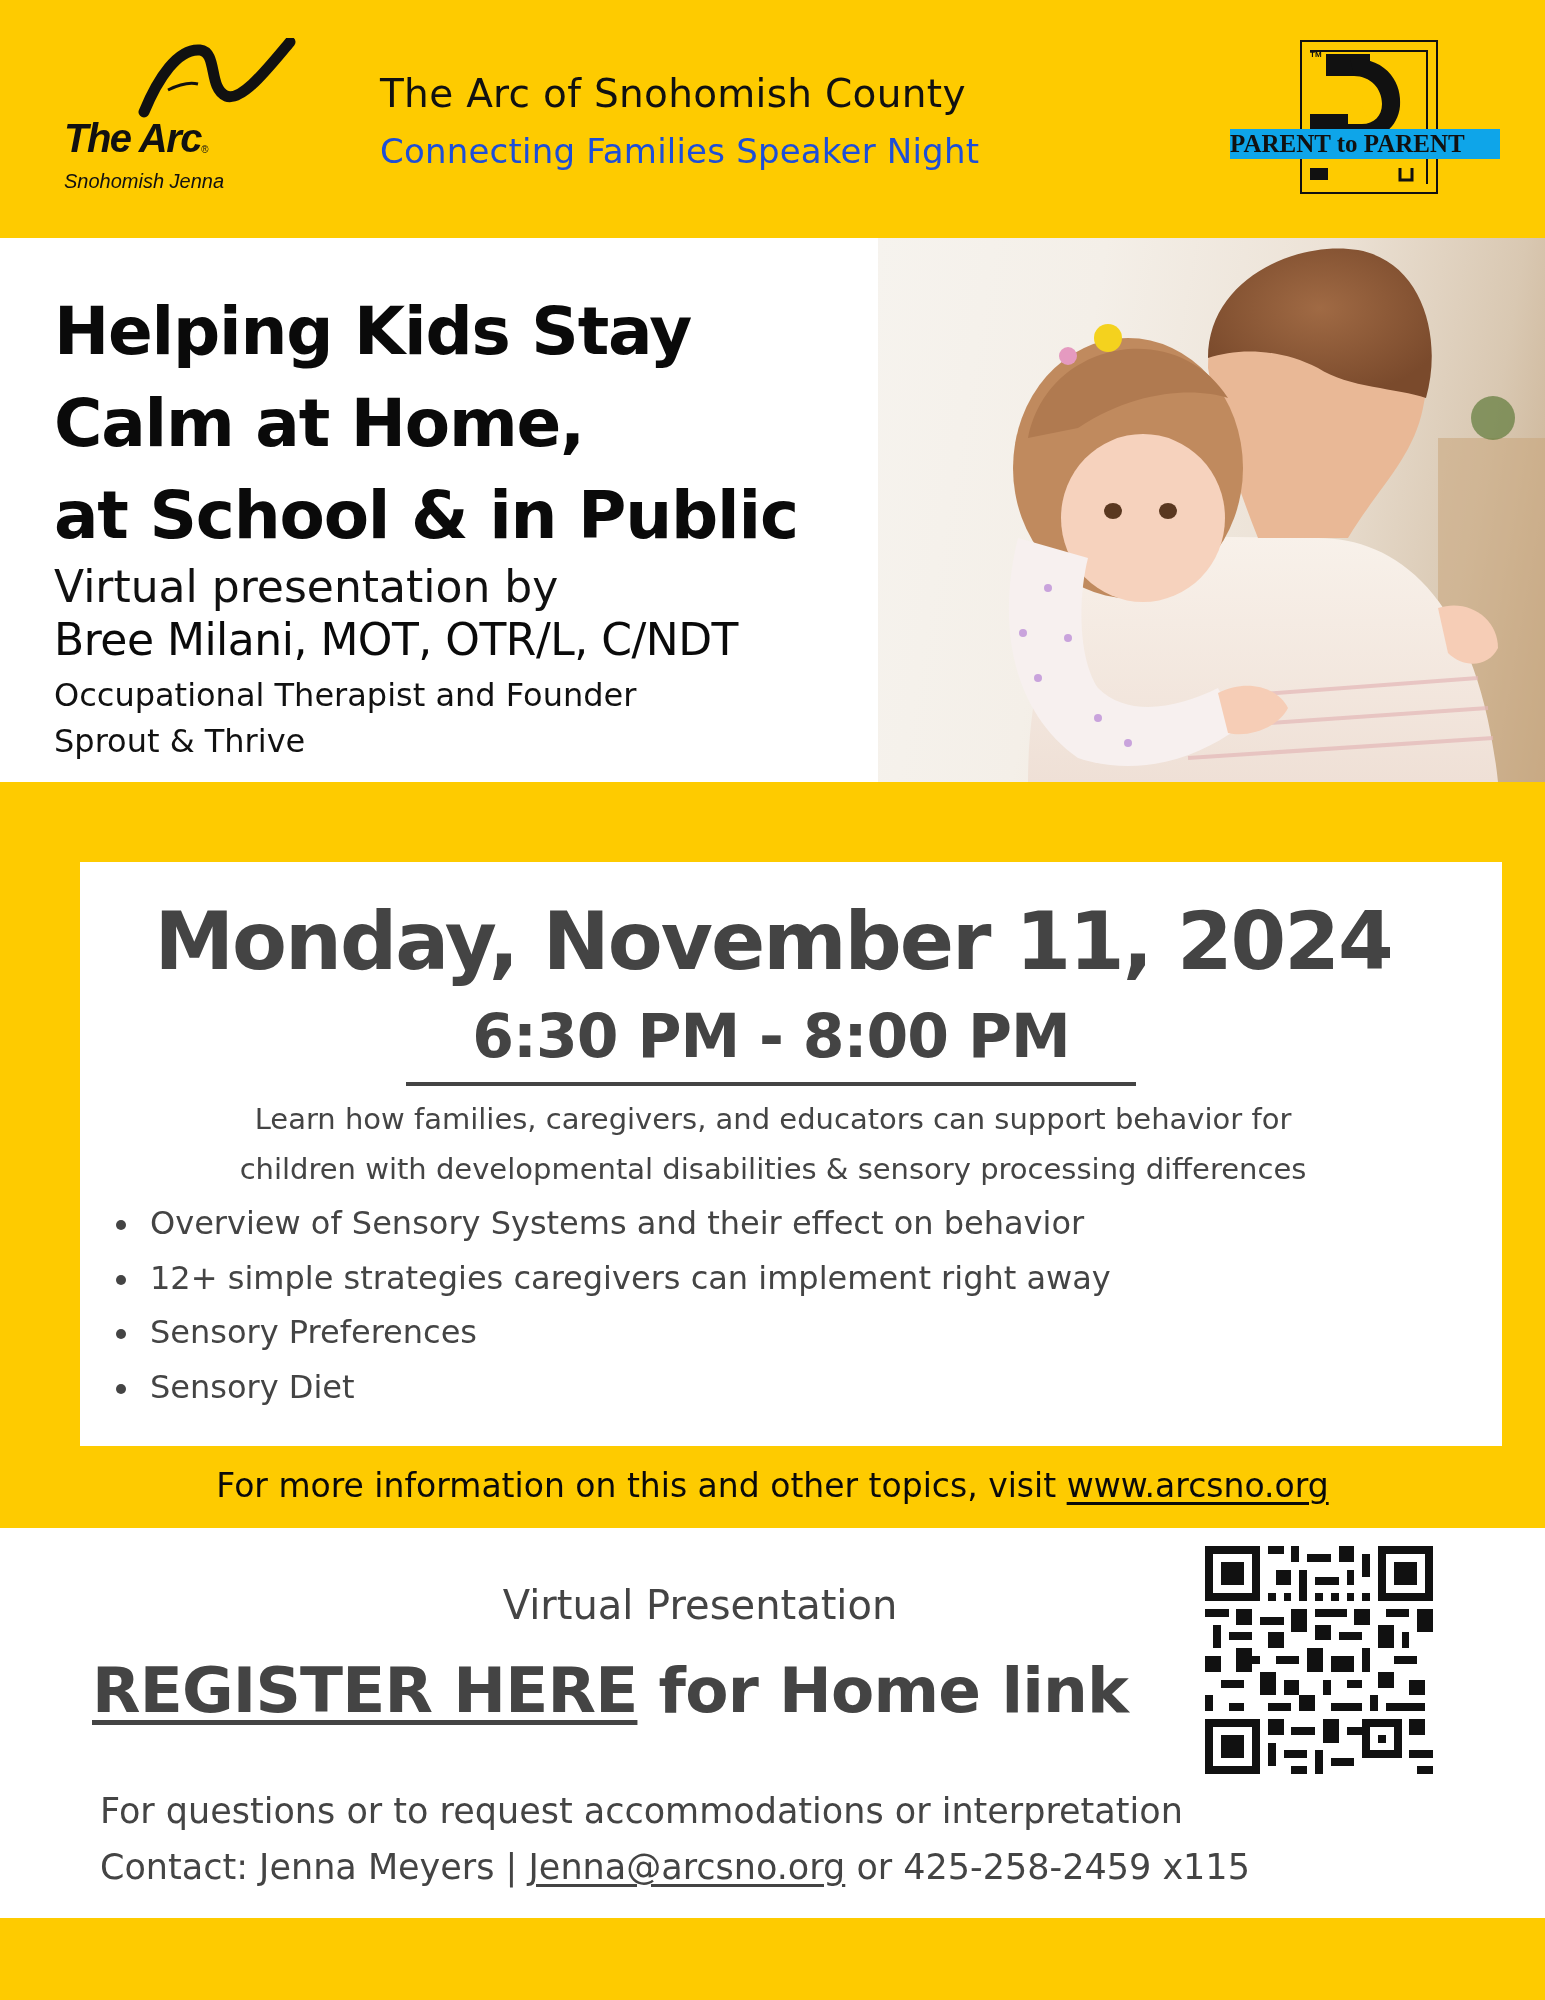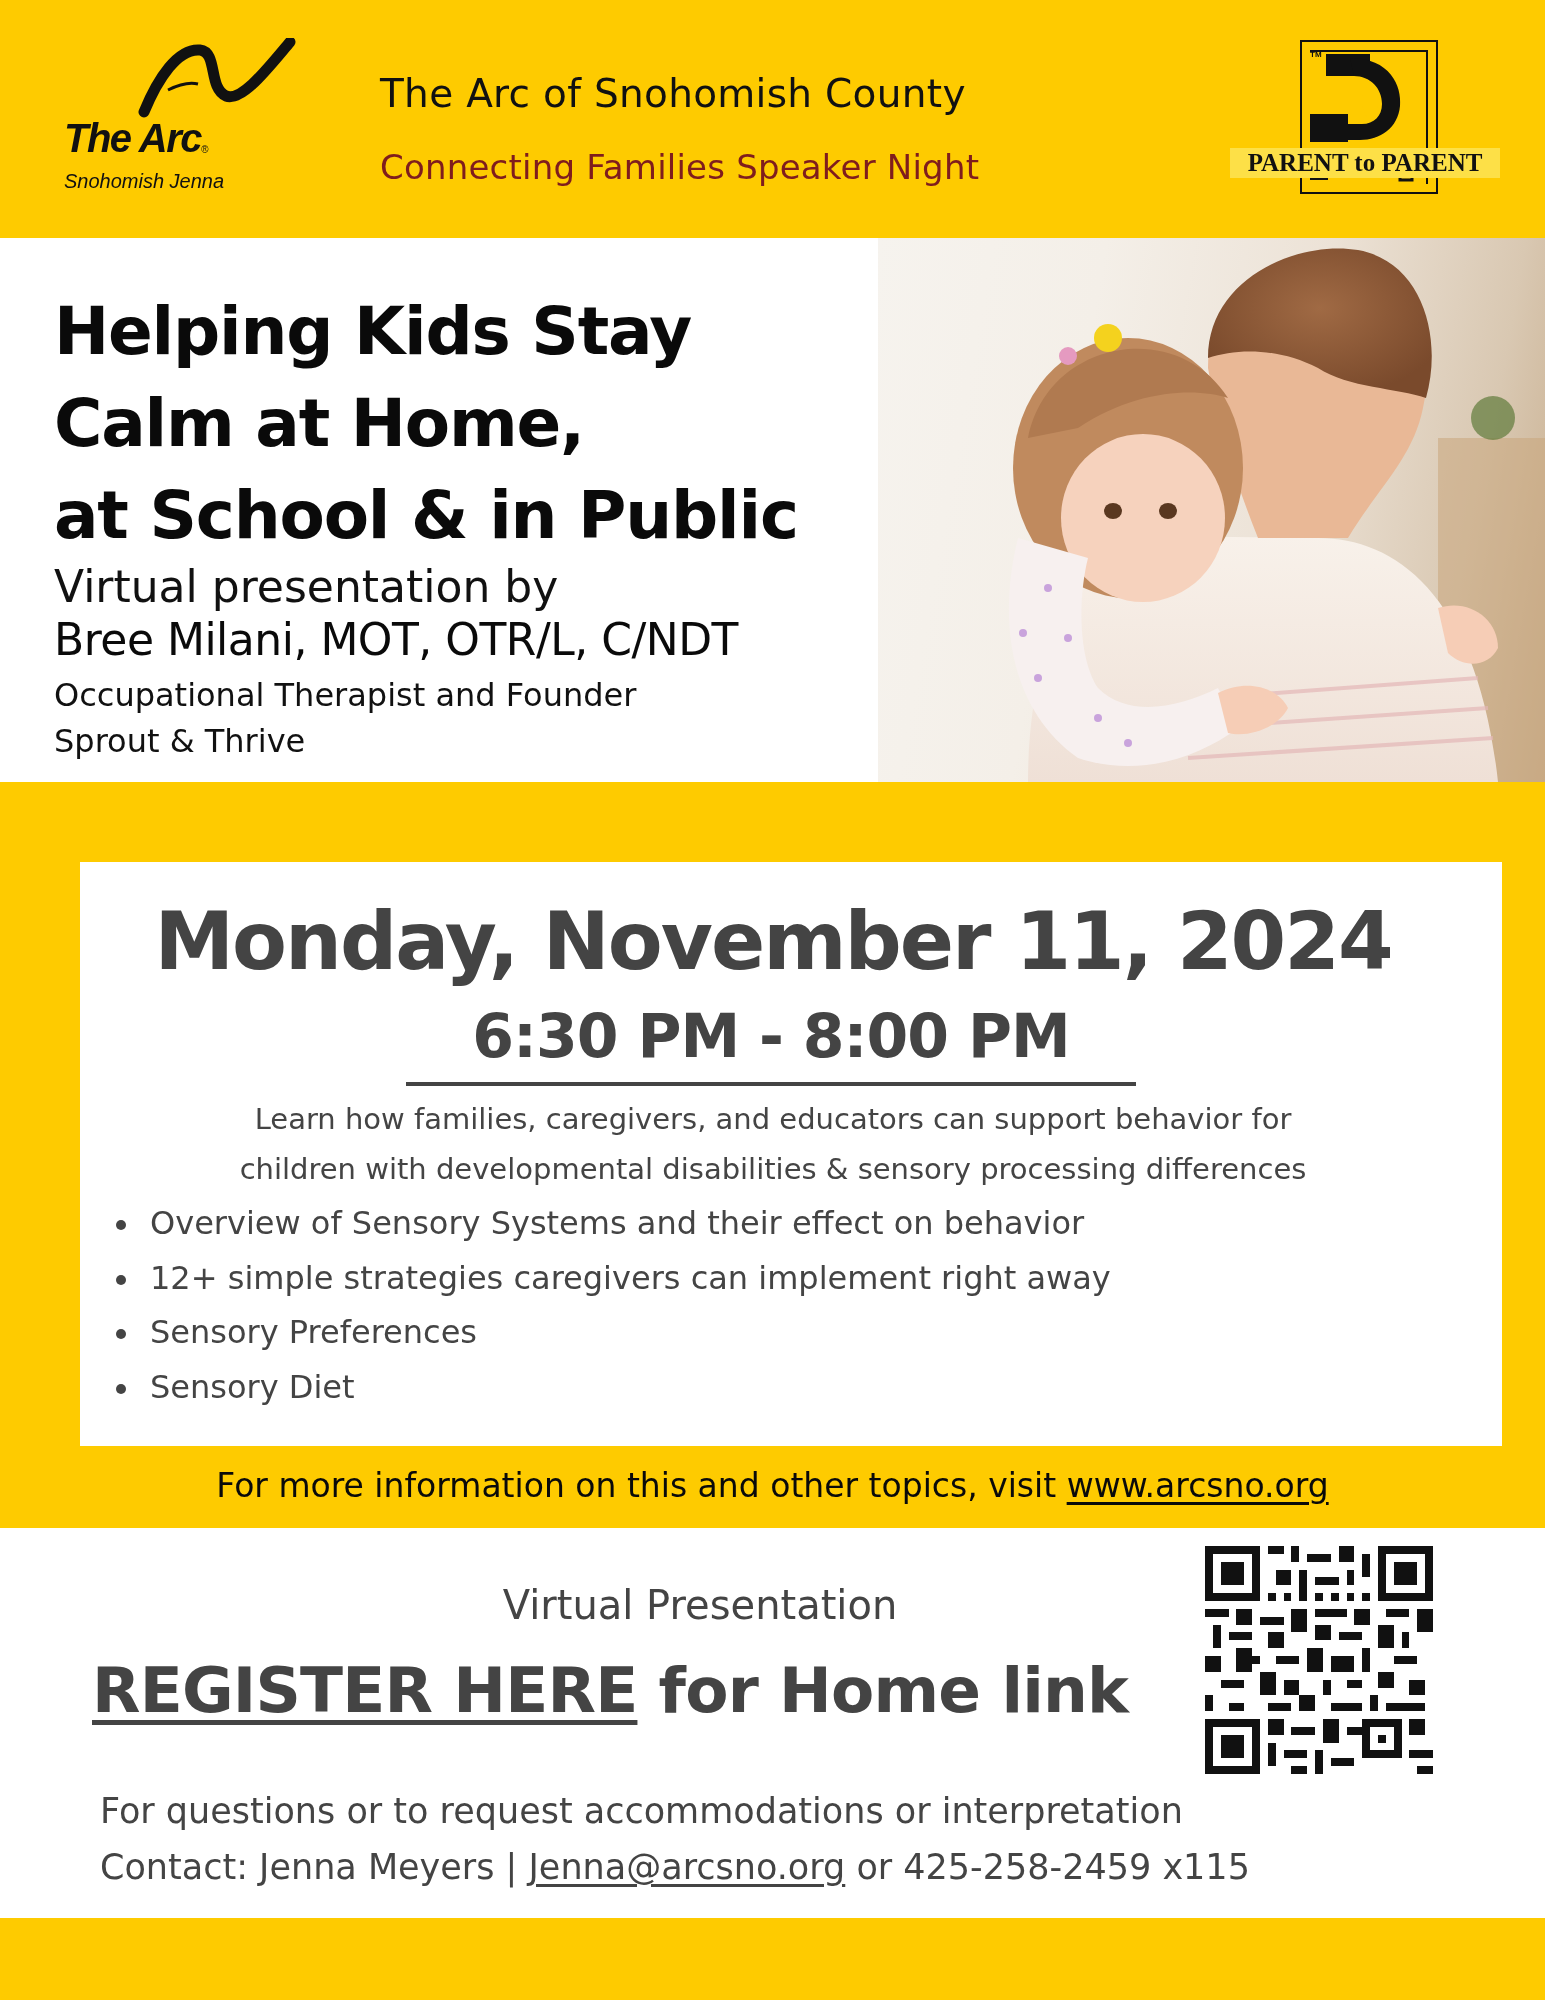--- a/index.html
+++ b/index.html
@@ -10,26 +10,26 @@
 
   
   #header { position: absolute; left: 0; top: 0; width: 1545px; height: 238px; }
   #arc-logo { position: absolute; left: 58px; top: 38px; width: 260px; height: 170px; }
   #arc-logo svg { position: absolute; left: 80px; top: 0; }
   #arc-logo .brand { position: absolute; left: 6px; top: 78px; font-family: "Liberation Sans", sans-serif; font-style: italic; font-weight: bold; font-size: 40px; letter-spacing: -1.5px; color: #111; }
   #arc-logo .brand sup { font-size: 10px; font-weight: normal; vertical-align: top; position: relative; top: 28px; }
   #arc-logo .sub { position: absolute; left: 6px; top: 132px; font-family: "Liberation Sans", sans-serif; font-style: italic; font-size: 20px; color: #111; }
   #header-titles { position: absolute; left: 380px; top: 68px; width: 780px; text-align: left; }
   #header-titles .org { font-family: "DejaVu Sans", sans-serif; font-size: 39px; font-weight: 500; color: #111; line-height: 52px; letter-spacing: 0.3px; }
-  #header-titles .series { font-family: "DejaVu Sans", sans-serif; font-size: 34px; color: #7f1d1d; line-height: 50px; margin-top: 22px; letter-spacing: 0.2px; }
+  #header-titles .series { font-family: "DejaVu Sans", sans-serif; font-size: 34px; color: #1d4ed8; line-height: 50px; margin-top: 6px; letter-spacing: 0.2px; }
   #p2p-logo { position: absolute; left: 1230px; top: 36px; width: 270px; height: 160px; }
   #p2p-logo .frame { position: absolute; left: 70px; top: 4px; width: 138px; height: 154px; border: 2px solid #111; }
   #p2p-logo .frame2 { position: absolute; left: 80px; top: 14px; width: 118px; height: 134px; border-right: 2px solid #111; border-top: 2px solid #111; }
   #p2p-logo .tm { position: absolute; left: 80px; top: 14px; font-size: 8px; font-family: "Liberation Sans", sans-serif; font-weight: bold; }
-  #p2p-logo .name { position: absolute; left: 0; top: 112px; width: 270px; text-align: center; font-family: "Liberation Serif", serif; font-weight: bold; font-size: 25px; color: #111; background: #fde047; line-height: 30px; }
+  #p2p-logo .name { position: absolute; left: 0; top: 93px; width: 270px; font-family: "Liberation Serif", serif; font-weight: bold; font-size: 25px; color: #111; background: #0ea5e9; line-height: 30px; }
 
   
   #hero { position: absolute; left: 0; top: 238px; width: 1545px; height: 544px; background: #fff; border-radius: 30px; }
   #hero-text { position: absolute; left: 54px; top: 48px; width: 820px; }
   #hero-title { font-family: "DejaVu Sans", sans-serif; font-weight: bold; font-size: 66px; line-height: 92px; color: #0a0a0a; letter-spacing: -1.2px; }
   #hero-title div { white-space: nowrap; }
   .presenter-intro { margin-top: 4px; font-size: 44px; line-height: 42px; color: #111; }
   .presenter-name { font-size: 44px; line-height: 60px; color: #0a0a0a; margin-top: 2px; white-space: nowrap; letter-spacing: -0.5px; }
   .presenter-role { font-size: 32px; line-height: 46px; color: #111; margin-top: 2px; }
   .presenter-org { font-size: 32px; line-height: 46px; color: #111; }

